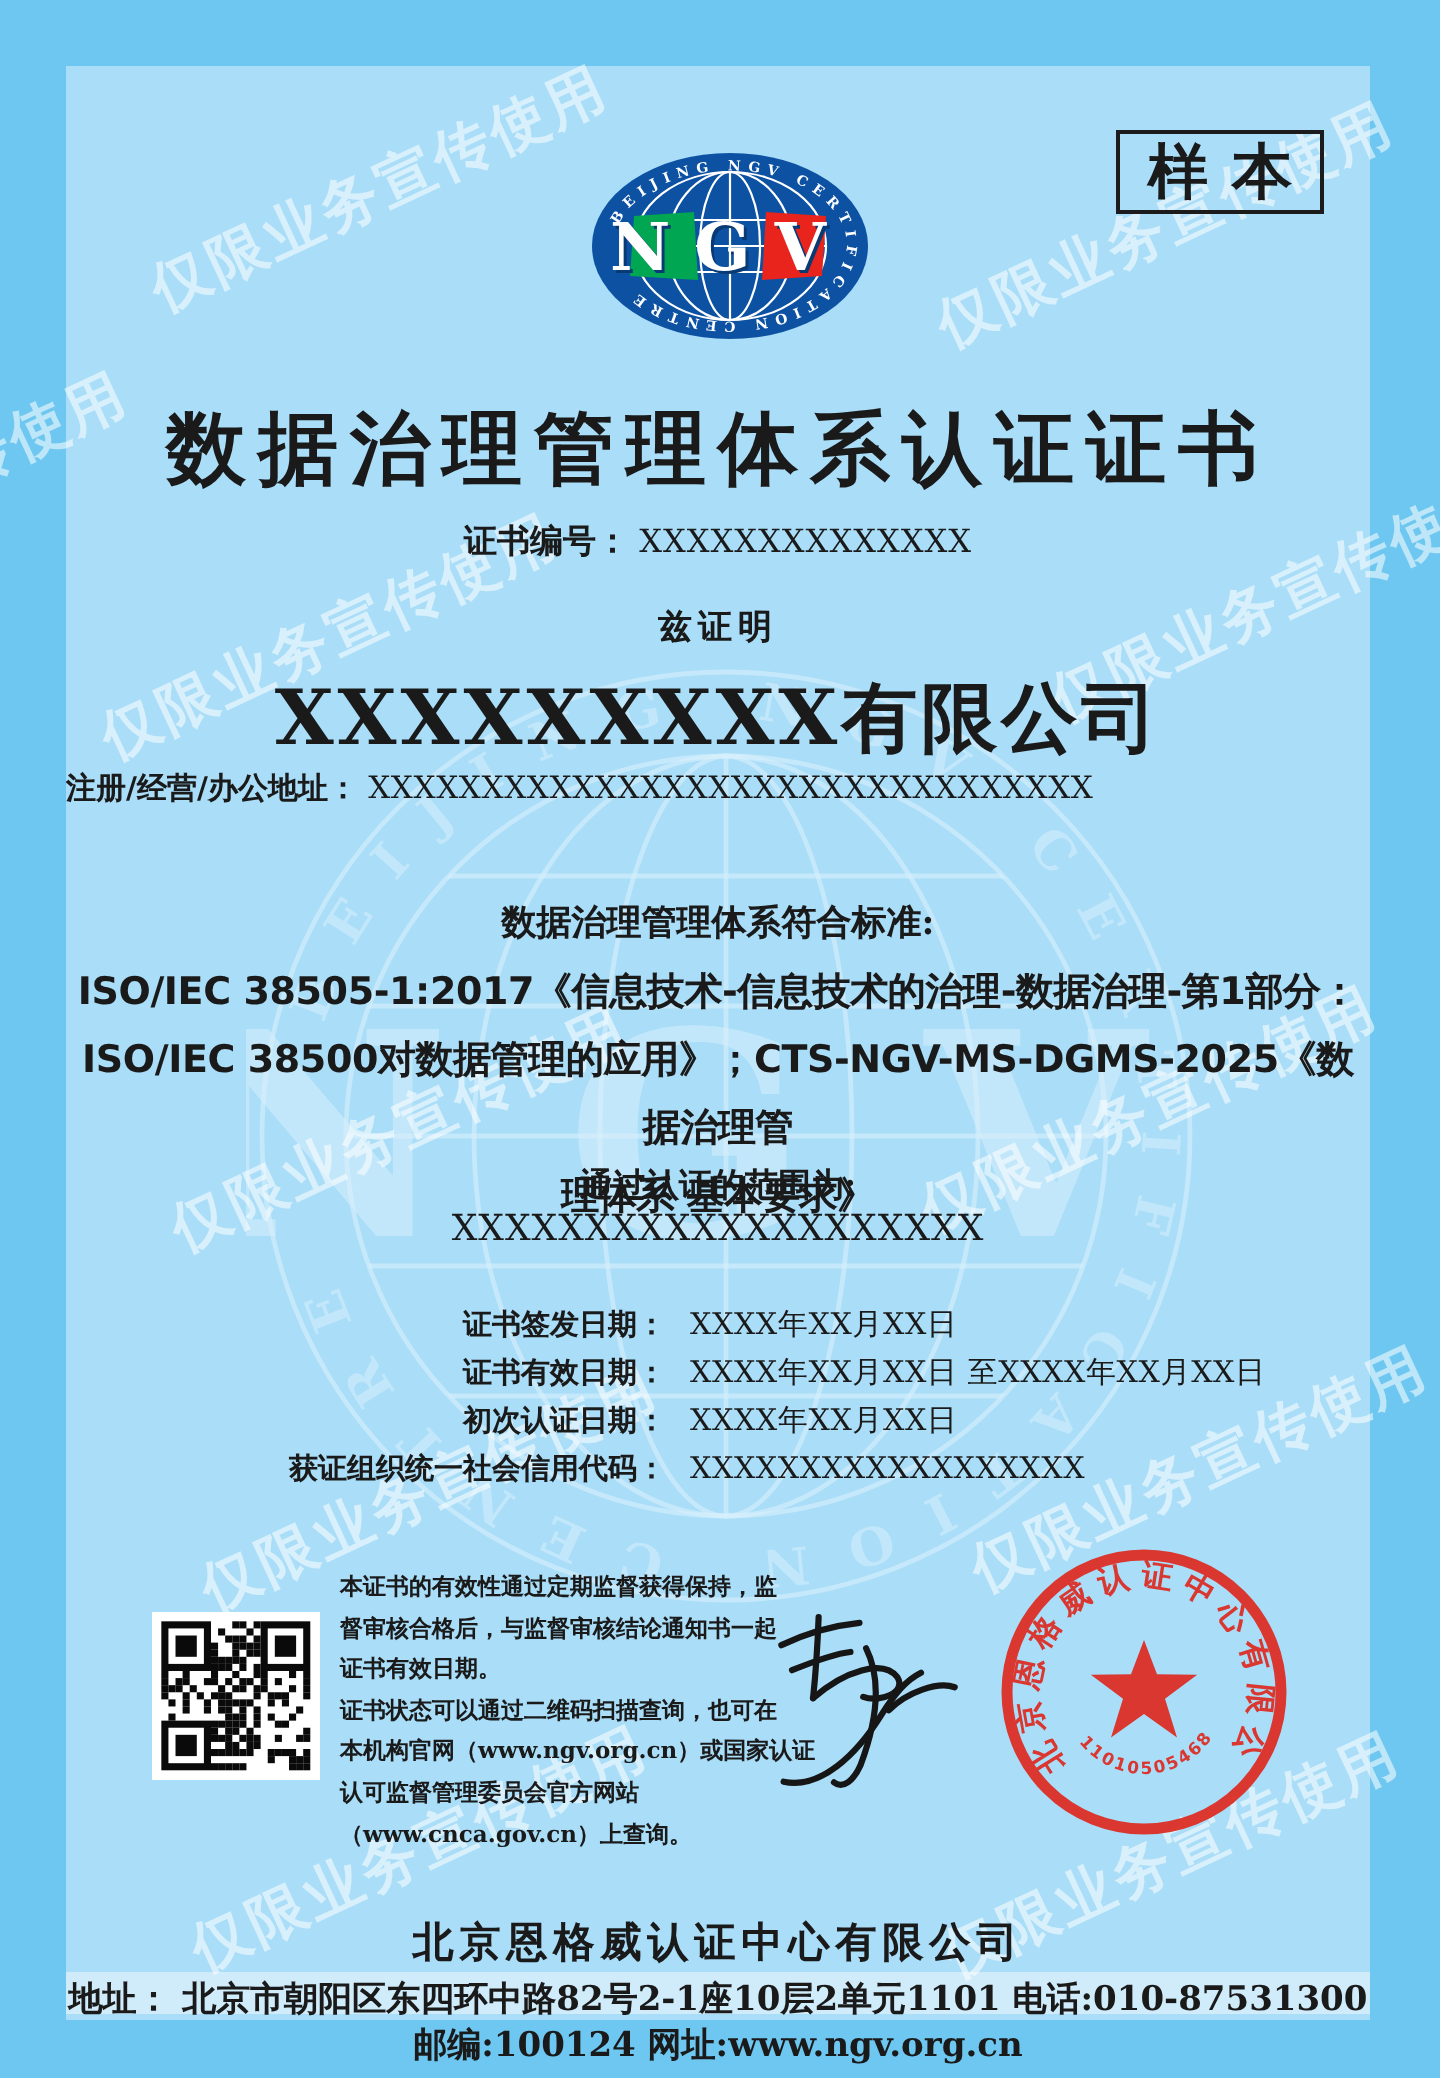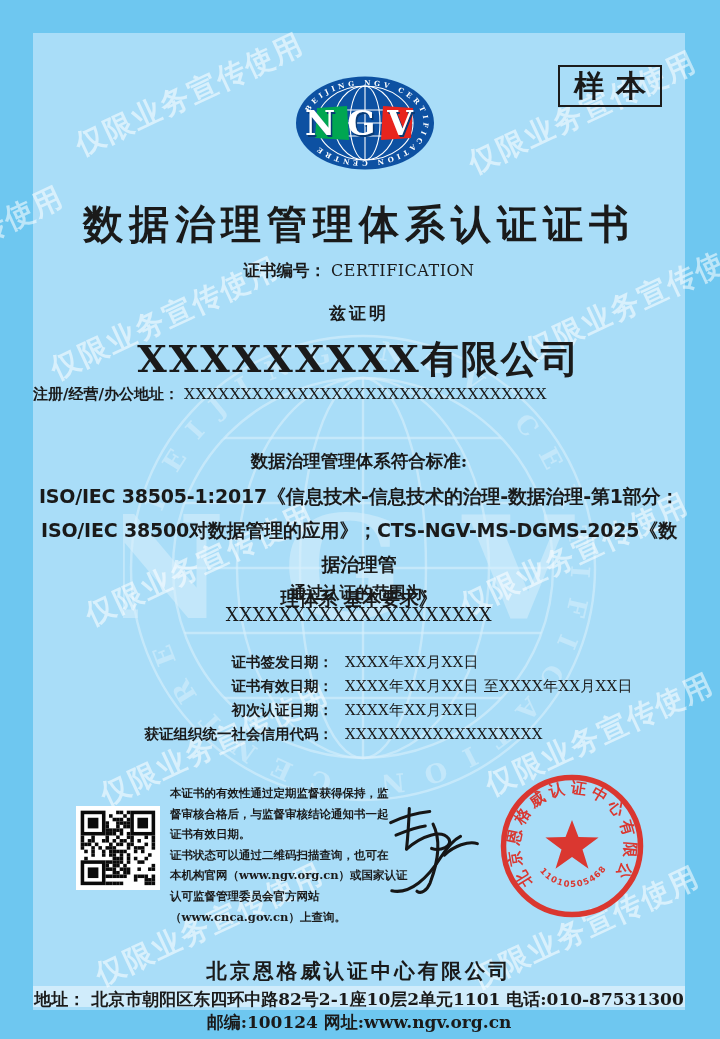--- a/index.html
+++ b/index.html
@@ -111,21 +111,21 @@
     </text>
   </svg>
 
   <div class="blk sample-box">
     <span>样本</span>
   </div>
 
   <div class="blk title">数据治理管理体系认证证书</div>
   <div class="blk certno">
     <span class="lab">证书编号：</span>
-    <span class="val">CERTIFICATION</span>
+    <span class="val">XXXXXXXXXXXXXX</span>
   </div>
   <div class="blk hereby">兹证明</div>
   <div class="blk company">XXXXXXXXX有限公司</div>
   <div class="blk addr">
     <span class="lab">注册/经营/办公地址：</span>
     <span class="val">XXXXXXXXXXXXXXXXXXXXXXXXXXXXXXXX</span>
   </div>
 
   <div class="blk stdhead">数据治理管理体系符合标准:</div>
   <div class="blk stdlines">

